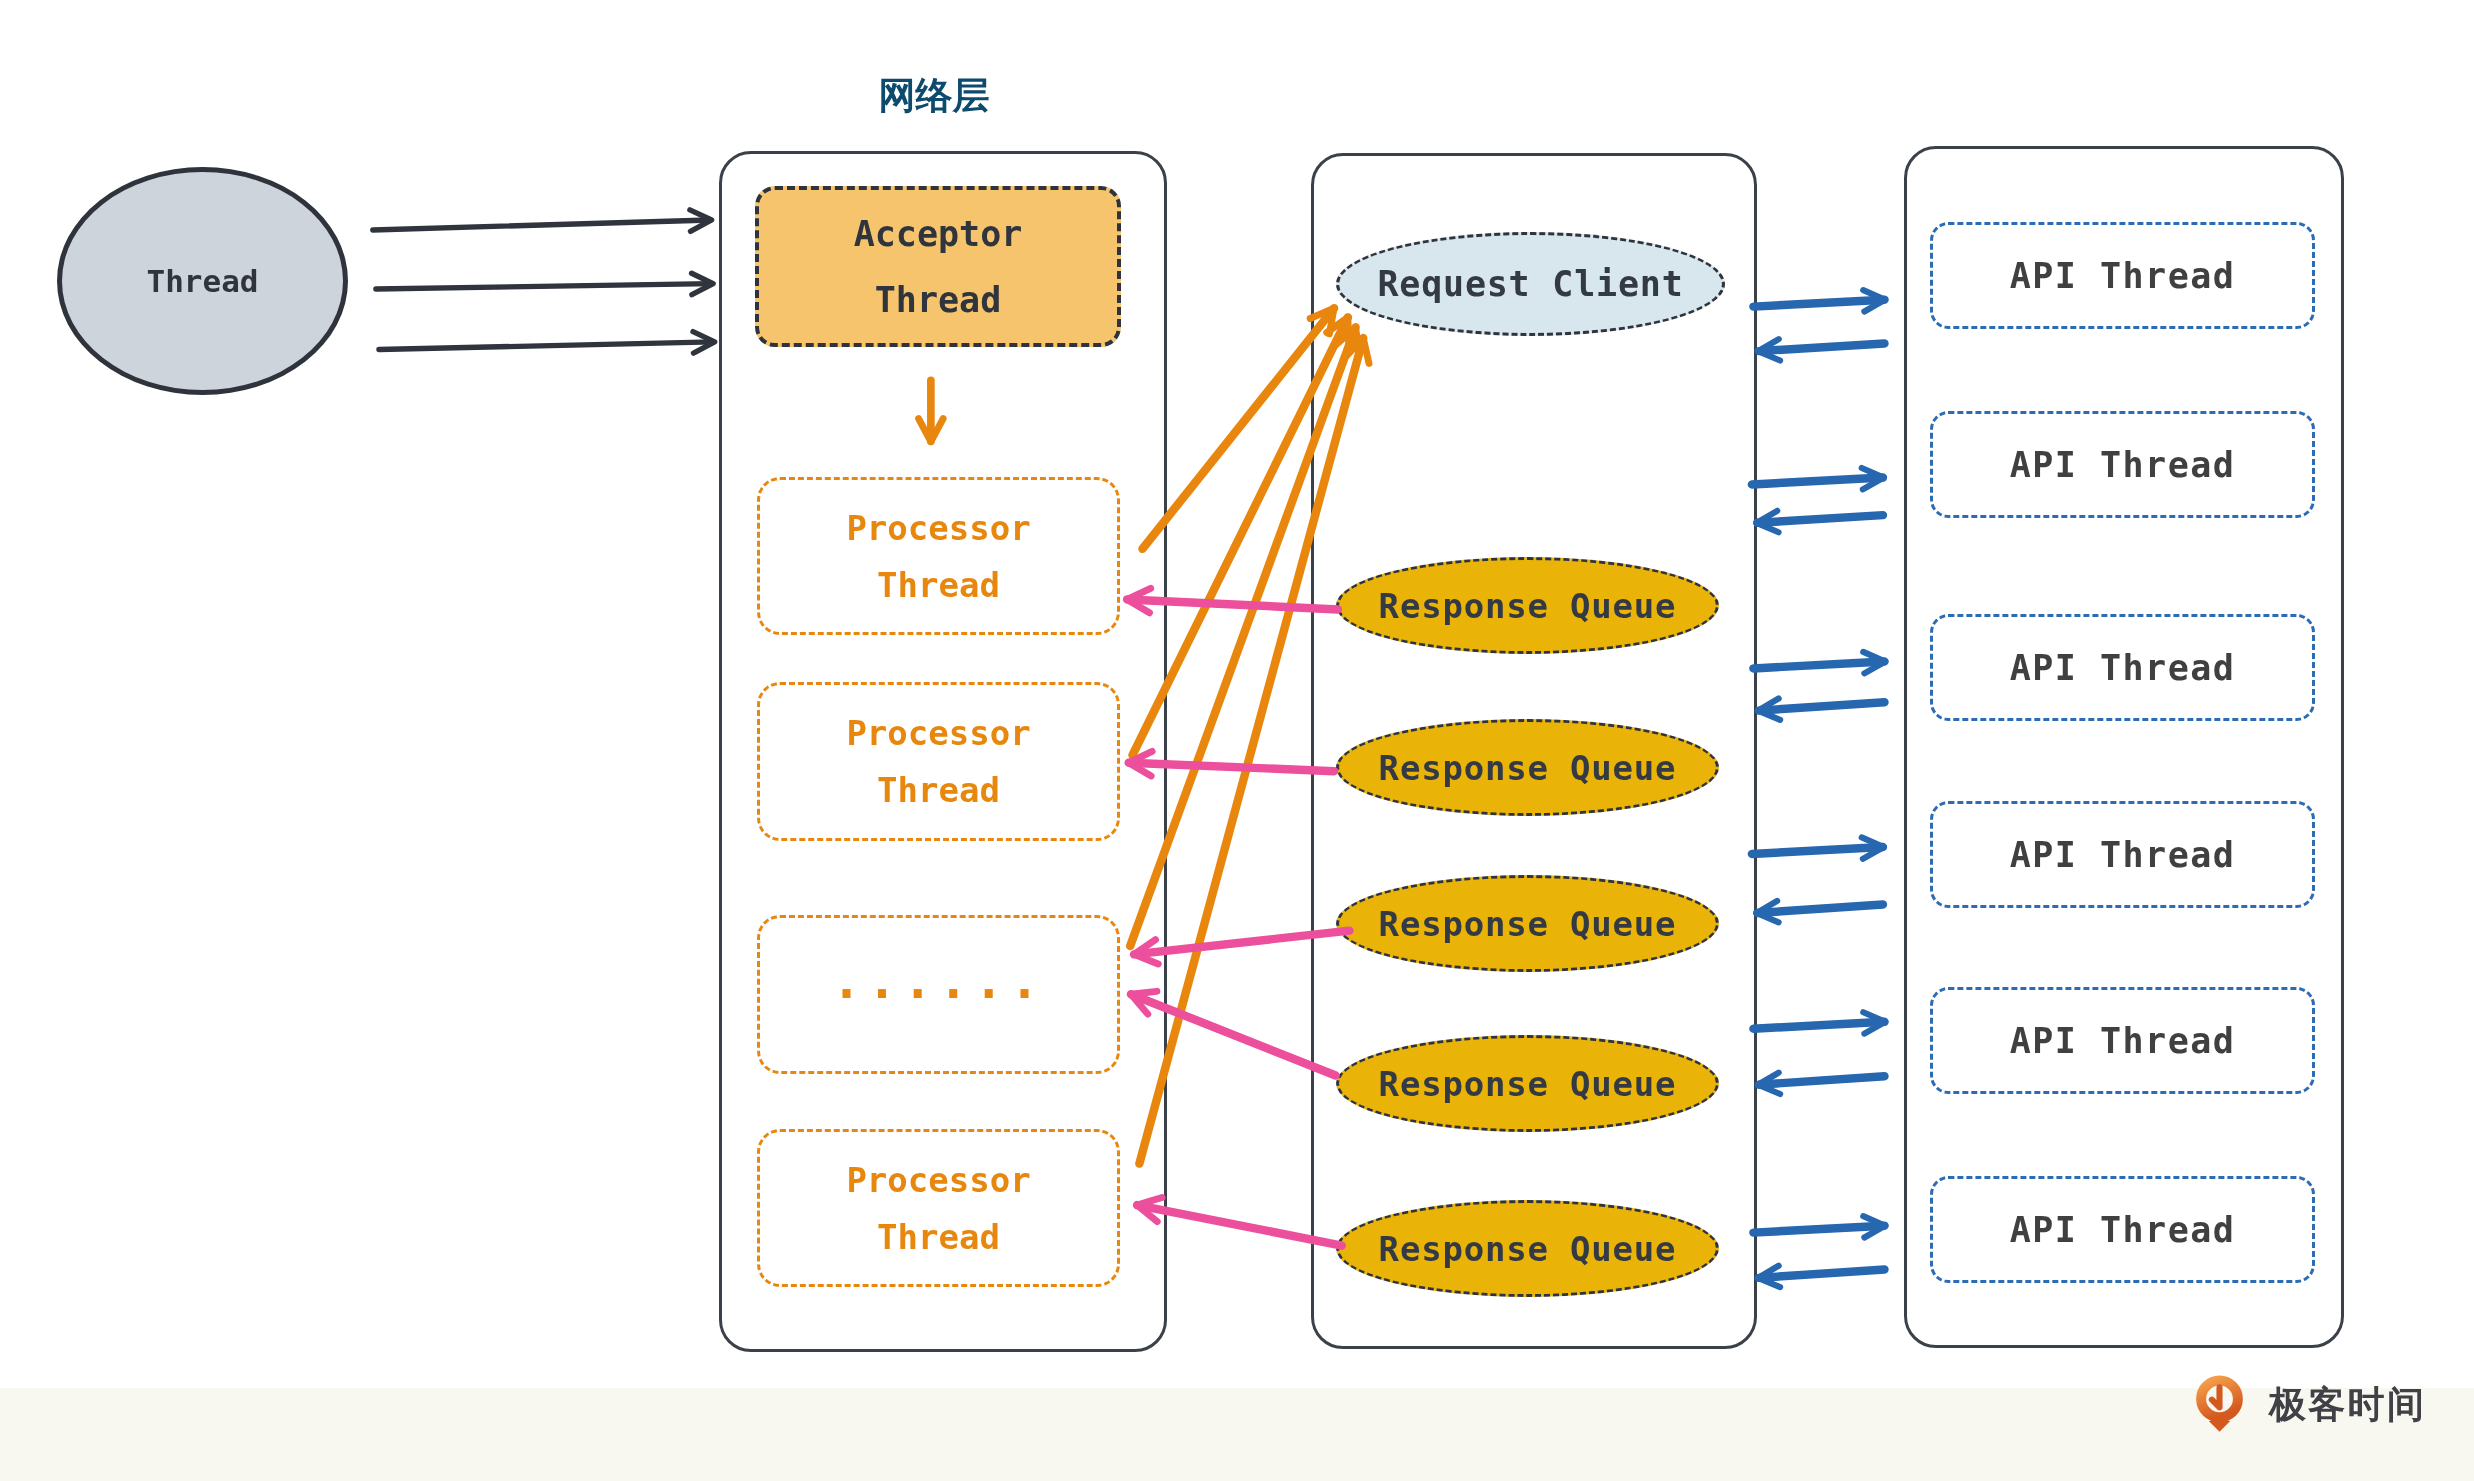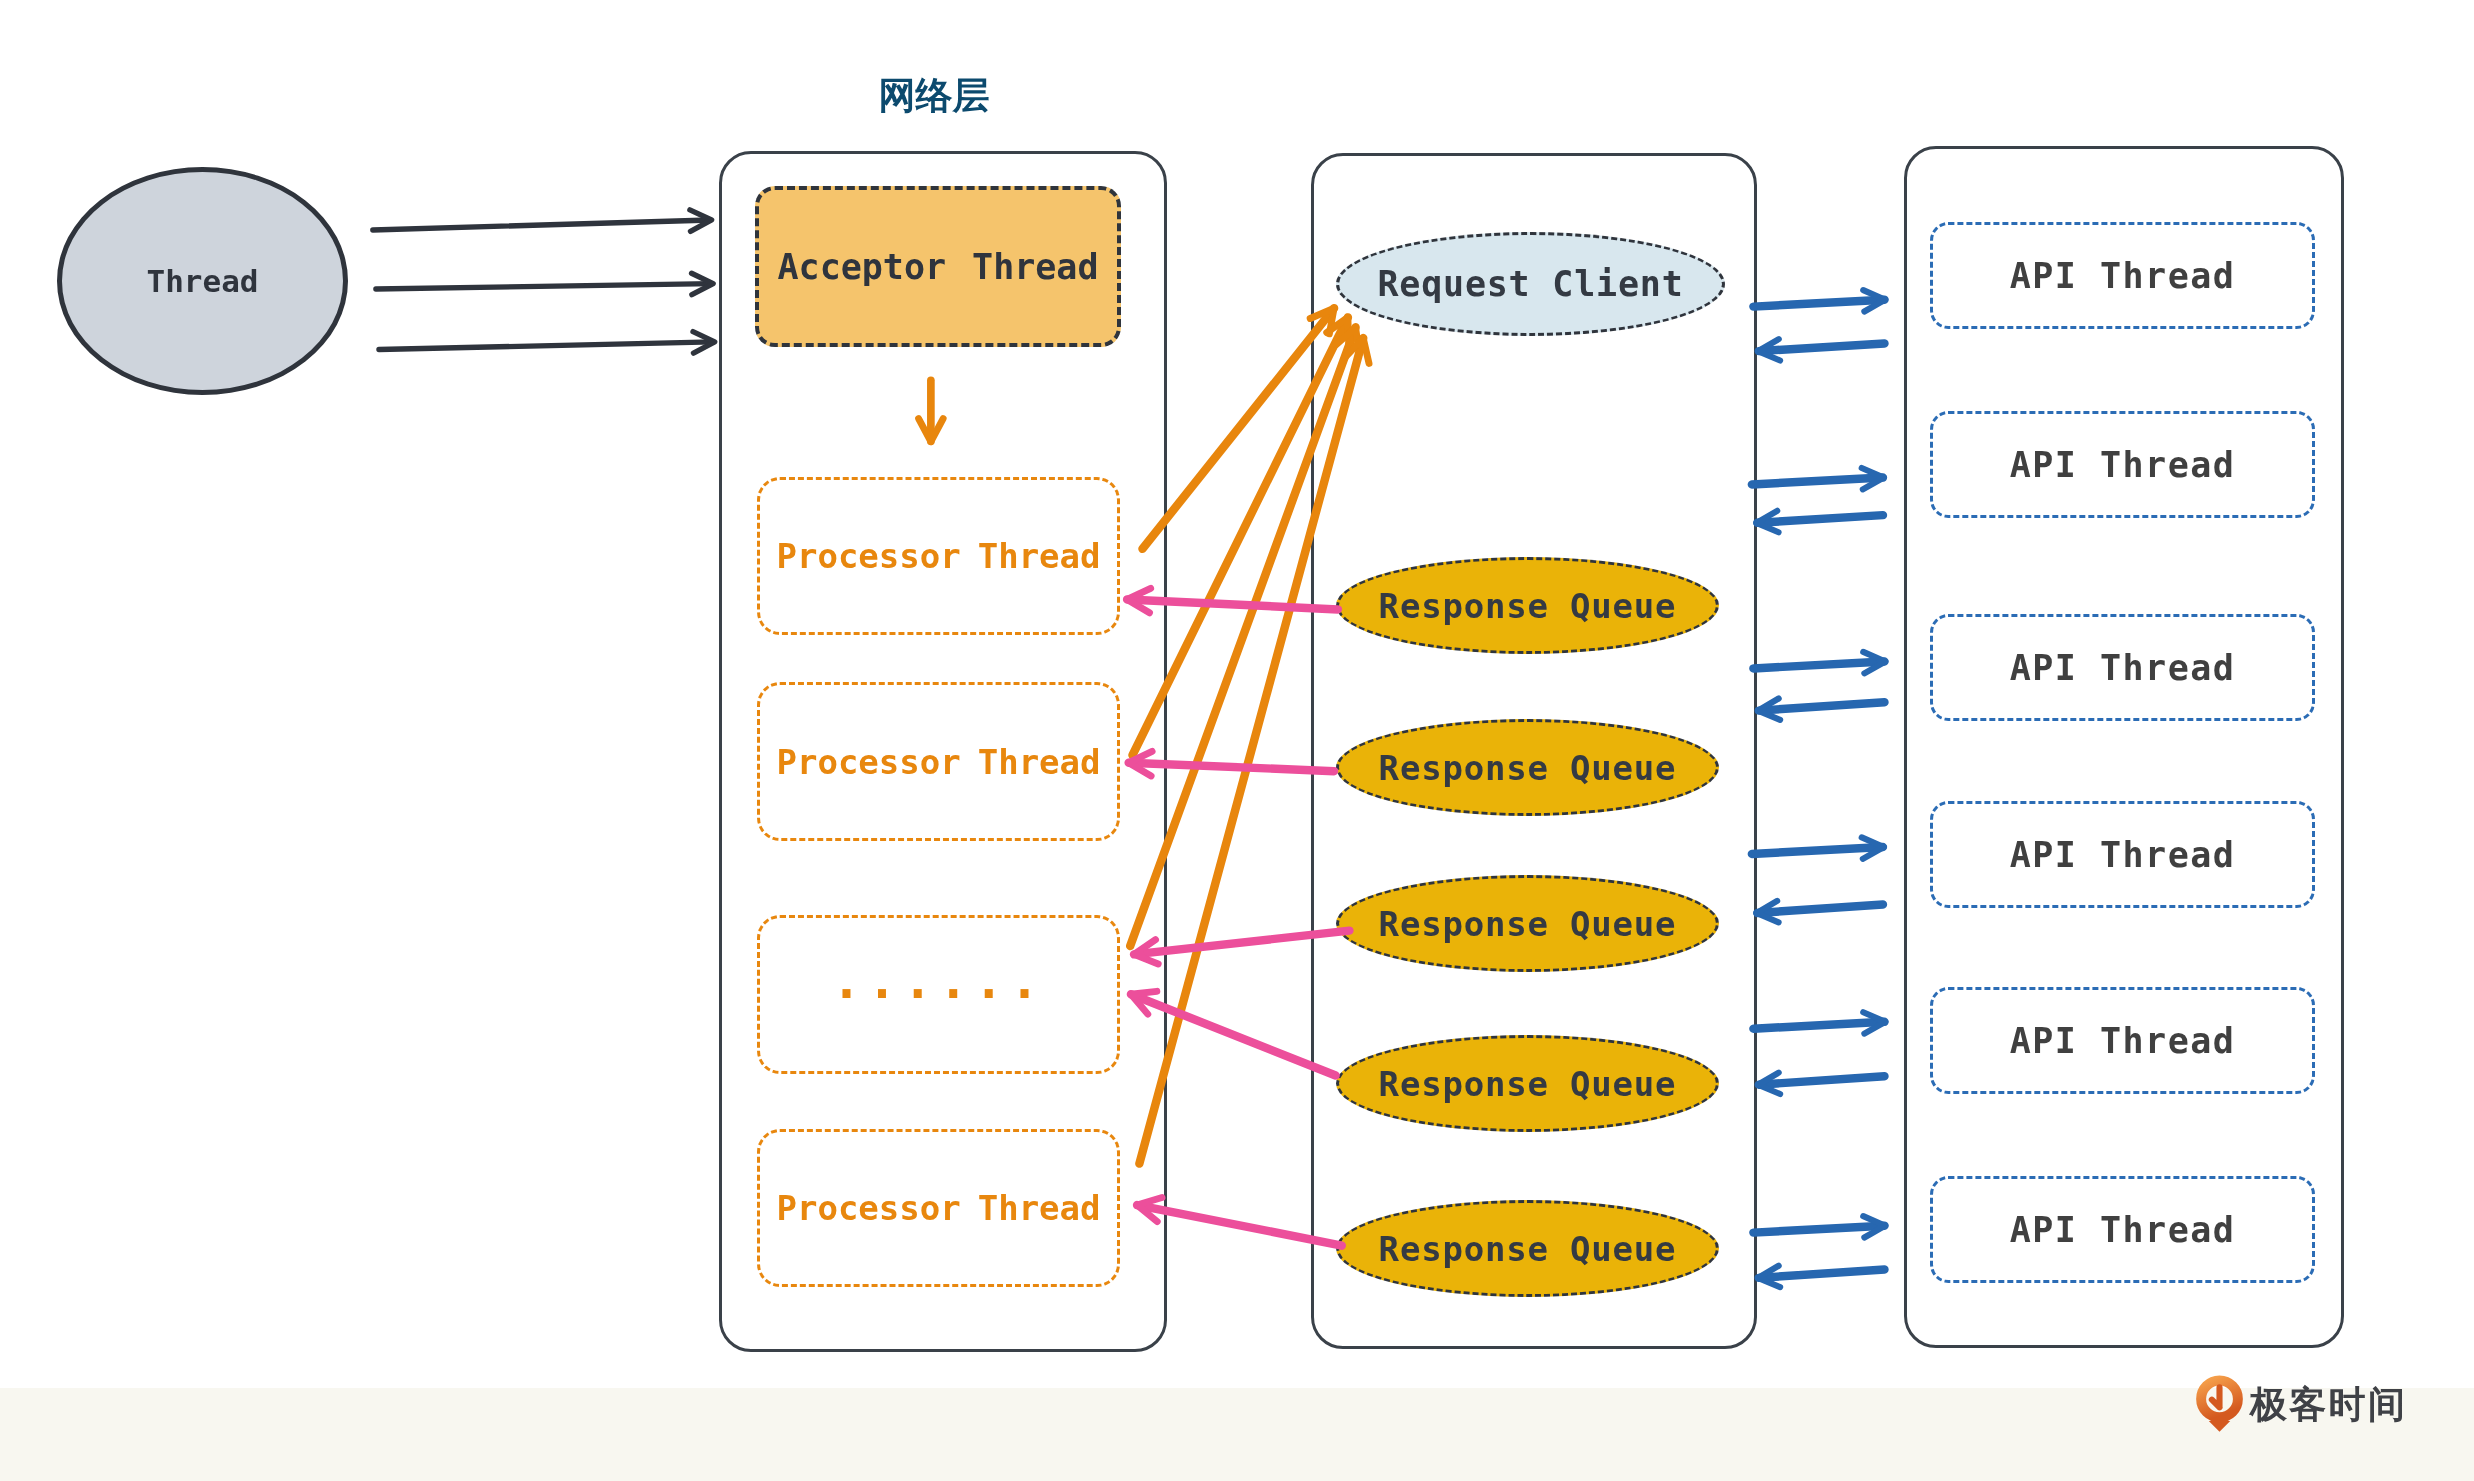--- a/index.html
+++ b/index.html
@@ -6,42 +6,42 @@
   .stage{position:relative;width:2475px;height:1481px;background:#ffffff;overflow:hidden;
          font-family:"DejaVu Sans Mono","Liberation Mono",monospace;}
   .footer-strip{position:absolute;left:0;top:1388px;width:2475px;height:94px;background:#F8F7F0;}
   .col-title{position:absolute;text-align:center;color:#0c4a6e;font-weight:600;}
   .title-cn{font-family:"DejaVu Sans","Liberation Sans",sans-serif;font-size:37px;}
   .title-mono{font-family:"DejaVu Sans Mono","Liberation Mono",monospace;font-size:35px;color:#343A43;}
   .container-box{position:absolute;background:#ffffff;border:3.1px solid #3A4149;border-radius:32px;}
   .client-ellipse{position:absolute;left:57px;top:167px;width:291px;height:228px;border-radius:50%;
          background:#CED4DC;border:5.4px solid #2F343C;display:flex;align-items:center;justify-content:center;
          font-size:31px;font-weight:600;color:#2F343D;box-sizing:border-box;}
-  .two-line{position:absolute;display:flex;flex-direction:row;align-items:center;justify-content:center;
+  .two-line{position:absolute;display:flex;flex-direction:column;align-items:center;justify-content:center;
          box-sizing:border-box;text-align:center;}
   .acceptor{left:755px;top:186px;width:366px;height:161px;background:#F5C46C;border:4.6px dashed #2F343C;
          border-radius:20px;color:#2F343D;font-size:35px;font-weight:600;gap:26px;}
   .proc{width:363px;height:158px;left:757px;background:#ffffff;border:3.8px dashed #E8870E;border-radius:23px;
          color:#E8870E;font-size:34px;font-weight:600;gap:17px;text-align:right;}
   .proc-1{top:477px;}
   .proc-2{top:682px;height:159px;}
   .proc-dots{top:915px;height:159px;}
   .proc-3{top:1129px;}
   .dots-text{font-size:49px;letter-spacing:6.1px;font-weight:700;line-height:1;}
   .queue{position:absolute;left:1336px;border-radius:50%;display:flex;align-items:center;justify-content:center;
          box-sizing:border-box;border:3.1px dashed #2F343C;color:#343A43;font-weight:600;letter-spacing:0.8px;}
   .request-queue{top:232px;width:389px;height:104px;background:#D8E7EE;font-size:35px;}
   .response-queue{width:383px;height:97px;background:#eab308;font-size:34px;}
   .rq-0{top:557px;}.rq-1{top:719px;}.rq-2{top:875px;}.rq-3{top:1035px;}.rq-4{top:1200px;}
   .api-box{position:absolute;left:1930px;width:385px;height:107px;background:#ffffff;border:3.8px dashed #2B6CB5;
          border-radius:18.4px;display:flex;align-items:center;justify-content:center;box-sizing:border-box;
          color:#404040;font-size:35px;font-weight:600;letter-spacing:1.5px;}
   .api-0{top:222px;}.api-1{top:411px;}.api-2{top:614px;}.api-3{top:801px;}.api-4{top:987px;}.api-5{top:1176px;}
   .arrow-layer{position:absolute;left:0;top:0;width:2475px;height:1481px;pointer-events:none;}
-  .logo{position:absolute;left:2195px;top:1375px;display:flex;align-items:center;gap:6px;}
+  .logo{position:absolute;left:2195px;top:1375px;display:flex;align-items:center;gap:25px;}
   .logo-text{font-family:"DejaVu Sans","Liberation Sans",sans-serif;font-size:37px;font-weight:600;
          color:#3F4146;letter-spacing:2.3px;line-height:60px;}
 </style>
 </head>
 <body>
 
 <div class="stage">
 
   <div class="footer-strip"></div>
 

